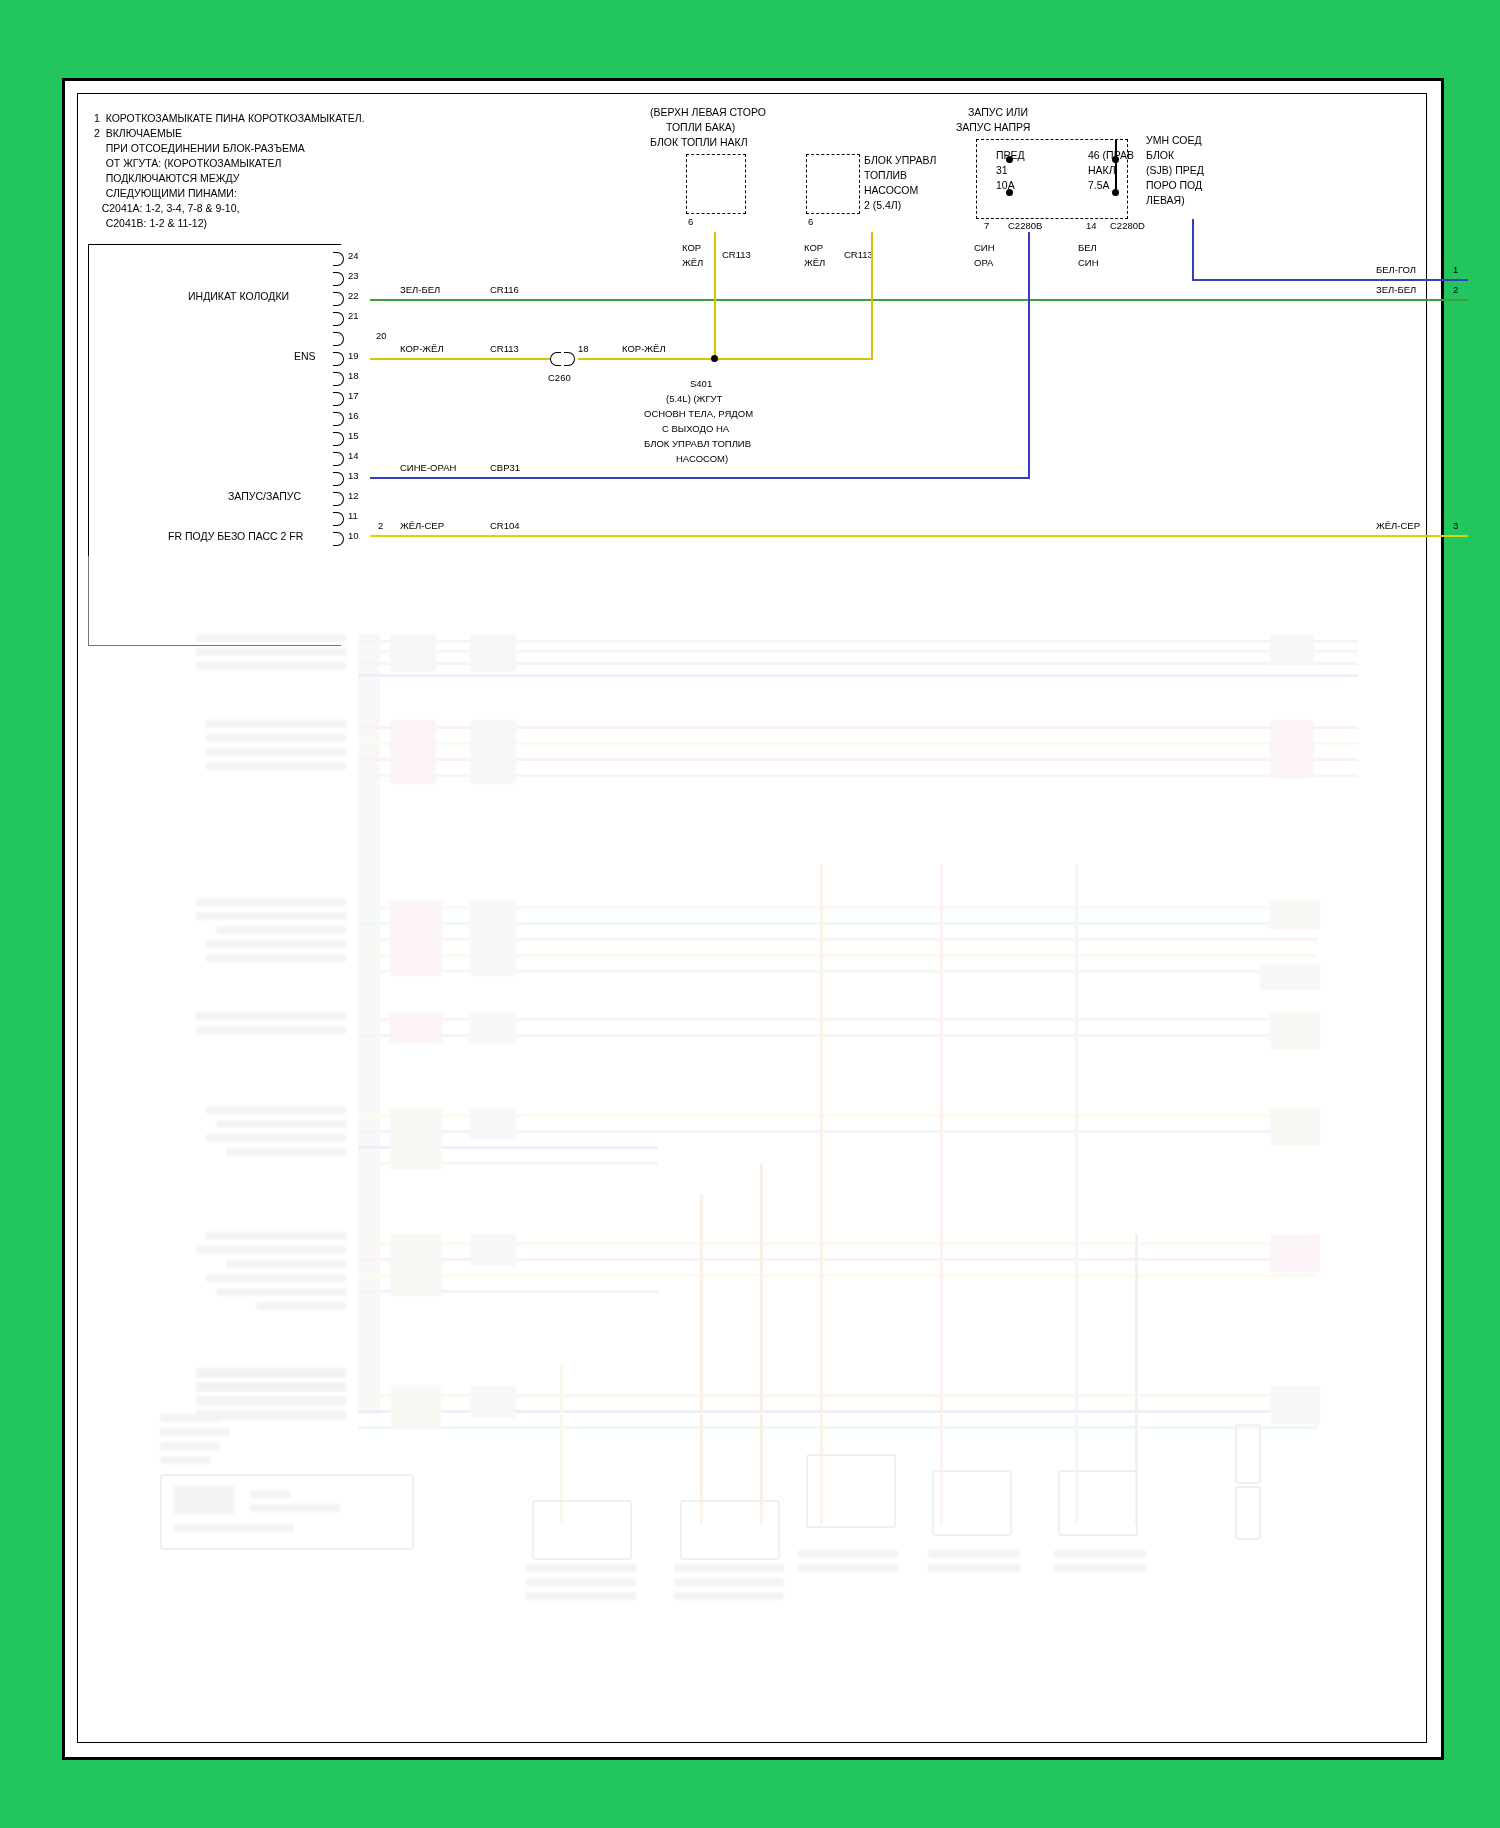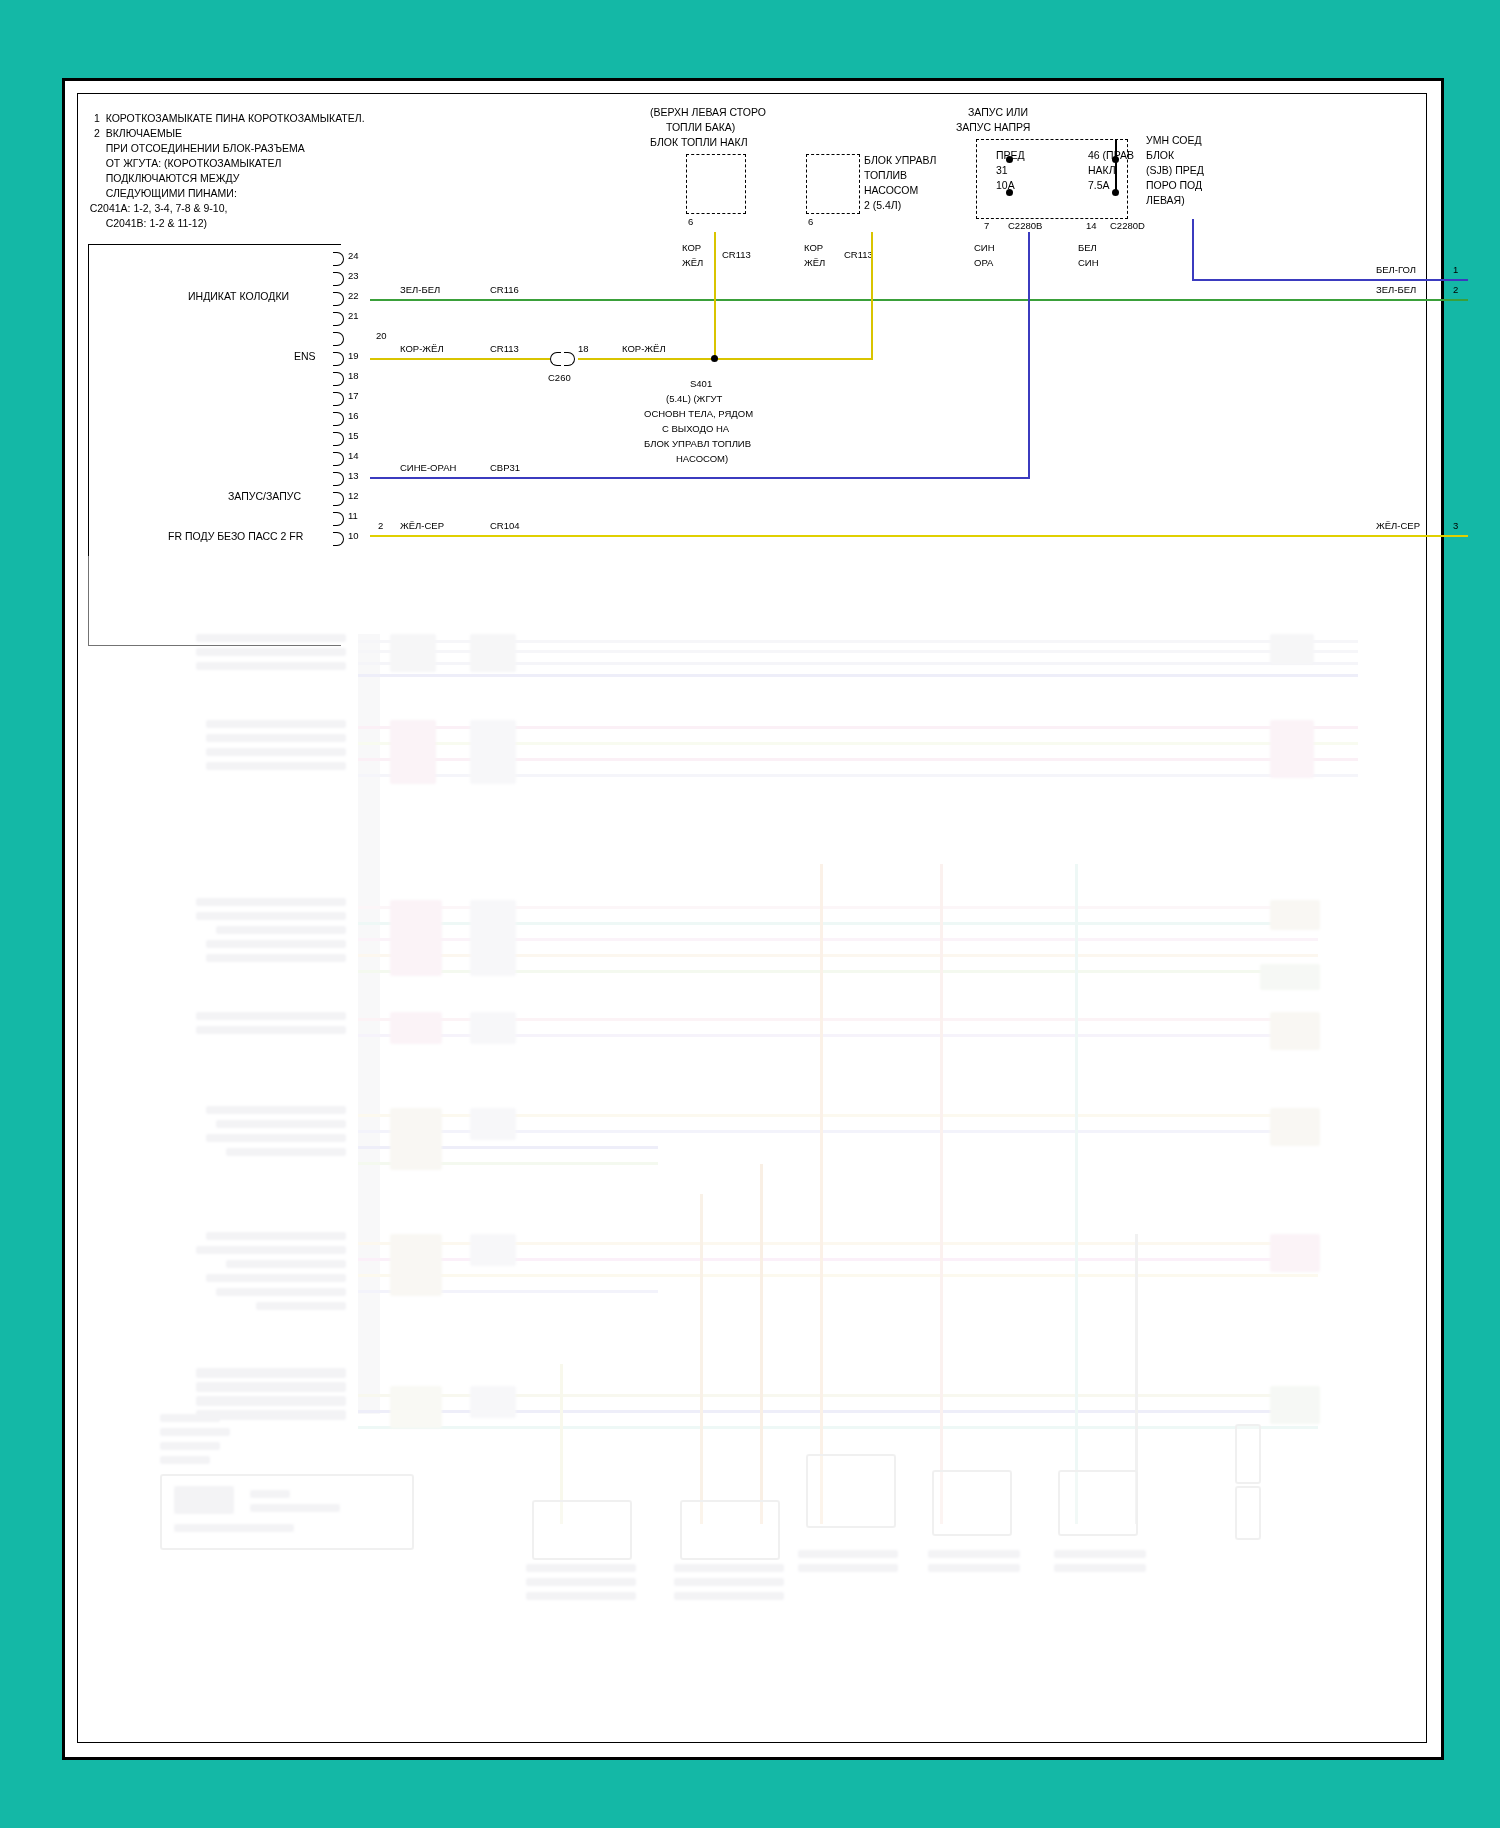--- a/index.html
+++ b/index.html
@@ -1,17 +1,17 @@
 <!DOCTYPE html>
 <html><head>
 <meta charset="utf-8">
 <style>
   html,body{margin:0;padding:0;background:#ffffff;}
   body{font-family:"Liberation Sans", sans-serif;}
-  #page{position:relative;width:1500px;height:1828px;background:#14b8a6;overflow:hidden;}
+  #page{position:relative;width:1500px;height:1828px;background:#22c55e;overflow:hidden;}
   #frame{position:absolute;left:62px;top:78px;width:1376px;height:1676px;border:3px solid #000;background:#fff;}
   #inner{position:absolute;left:12px;top:12px;width:1350px;height:1650px;border:1px solid #000;box-sizing:border-box;}
   .txt{position:absolute;white-space:pre;font-size:10.5px;color:#000;line-height:1.22;}
   .txt.sm{font-size:9.5px;}
   .wire{position:absolute;}
   .h{height:2px;}
   .v{width:2px;}
   .blk{background:#000;}
   .yel{background:#d9c400;}
   .grn{background:#3aa03a;}
@@ -37,21 +37,21 @@
 
   <div id="frame">
     <div id="inner">
 
       <div class="txt" style="left:16px;top:18px;">1  КОРОТКОЗАМЫКАТЕ ПИНА КОРОТКОЗАМЫКАТЕЛ.</div>
       <div class="txt" style="left:16px;top:33px;">2  ВКЛЮЧАЕМЫЕ</div>
       <div class="txt" style="left:16px;top:48px;">    ПРИ ОТСОЕДИНЕНИИ БЛОК-РАЗЪЕМА</div>
       <div class="txt" style="left:16px;top:63px;">    ОТ ЖГУТА: (КОРОТКОЗАМЫКАТЕЛ</div>
       <div class="txt" style="left:16px;top:78px;">    ПОДКЛЮЧАЮТСЯ МЕЖДУ</div>
       <div class="txt" style="left:16px;top:93px;">    СЛЕДУЮЩИМИ ПИНАМИ:</div>
-      <div class="txt" style="left:0;top:108px;text-align:right;">    C2041A: 1-2, 3-4, 7-8 &amp; 9-10,</div>
+      <div class="txt" style="left:12px;top:108px;text-align:right;">    C2041A: 1-2, 3-4, 7-8 &amp; 9-10,</div>
       <div class="txt" style="left:16px;top:123px;">    C2041B: 1-2 &amp; 11-12)</div>
 
       <div class="txt" style="left:572px;top:12px;">(ВЕРХН ЛЕВАЯ СТОРО</div>
       <div class="txt" style="left:588px;top:27px;">ТОПЛИ БАКА)</div>
       <div class="txt" style="left:572px;top:42px;">БЛОК ТОПЛИ НАКЛ</div>
       <div class="box" style="left:608px;top:60px;width:58px;height:58px;"></div>
       <div class="txt sm" style="left:610px;top:122px;">6</div>
 
       <div class="box" style="left:728px;top:60px;width:52px;height:58px;"></div>
       <div class="txt" style="left:786px;top:60px;">БЛОК УПРАВЛ</div>

